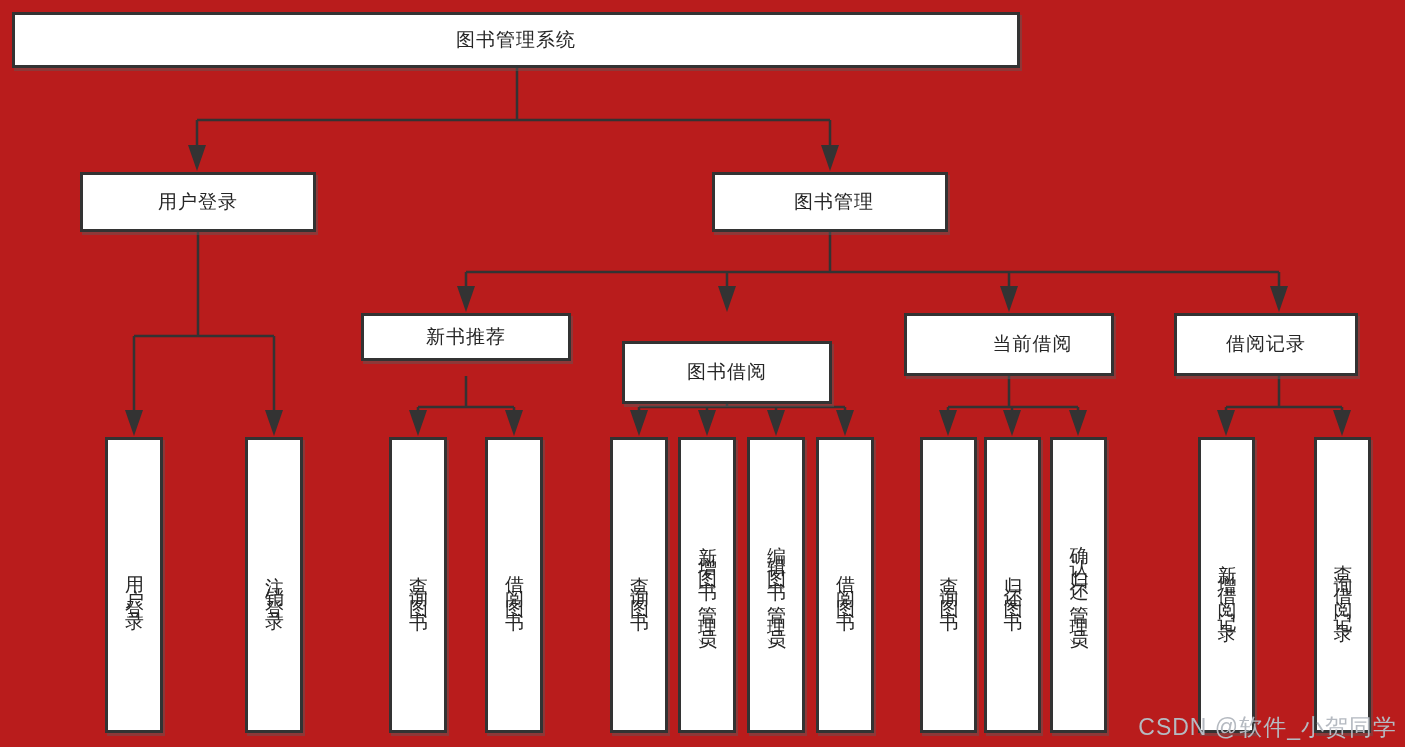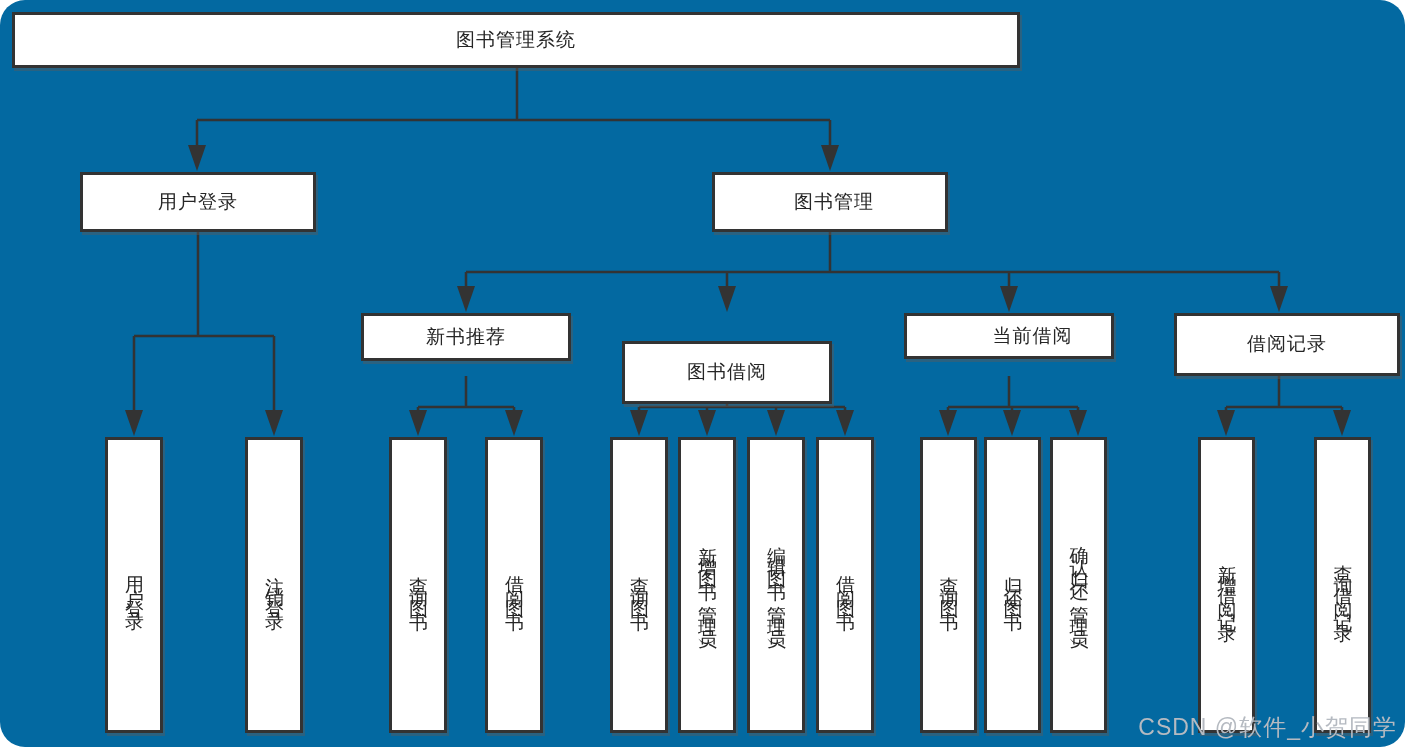--- a/index.html
+++ b/index.html
@@ -5,22 +5,21 @@
   html, body {
     margin: 0; padding: 0;
     width: 1405px; height: 747px;
     background: #ffffff;
     font-family: "Liberation Sans", "DejaVu Sans", sans-serif;
     overflow: hidden;
   }
   .stage {
     position: relative;
     width: 1405px; height: 747px;
-    background: #0369a1;
-    border-radius: 25px;
+    background: #b91c1c;
   }
   svg.connectors {
     position: absolute; left: 0; top: 0;
     width: 1405px; height: 747px;
   }
   .box {
     position: absolute;
     box-sizing: border-box;
     border: 3px solid #333333;
     background: #ffffff;
@@ -89,22 +88,22 @@
     </g>
   </svg>
 
   <div class="box" style="left:12px; top:12px; width:1008px; height:56px;">图书管理系统</div>
 
   <div class="box" style="left:80px; top:172px; width:236px; height:60px;">用户登录</div>
   <div class="box" style="left:712px; top:172px; width:236px; height:60px;padding-left:8px;">图书管理</div>
 
   <div class="box" style="left:361px; top:313px; width:210px; height:48px;">新书推荐</div>
   <div class="box" style="left:622px; top:313px; width:210px; height:63px;margin-top:28px;">图书借阅</div>
-  <div class="box" style="left:904px; top:313px; width:210px; height:46px;padding-left:47px;">当前借阅</div>
-  <div class="box" style="left:1174px; top:313px; width:226px; height:63px;">借阅记录</div>
+  <div class="box" style="left:904px; top:313px; width:210px; height:63px;padding-left:47px;">当前借阅</div>
+  <div class="box" style="left:1174px; top:313px; width:184px; height:63px;">借阅记录</div>
 
   <div class="box vbox" style="left:105px; top:437px; width:58px; height:296px;">用户登录</div>
   <div class="box vbox" style="left:245px; top:437px; width:58px; height:296px;">注销登录</div>
 
   <div class="box vbox" style="left:389px; top:437px; width:58px; height:296px;">查询图书</div>
   <div class="box vbox" style="left:485px; top:437px; width:58px; height:296px;">借阅图书</div>
 
   <div class="box vbox" style="left:610px; top:437px; width:58px; height:296px;">查询图书</div>
   <div class="box vbox" style="left:678px; top:437px; width:58px; height:296px;">新增图书（管理员）</div>
   <div class="box vbox" style="left:747px; top:437px; width:58px; height:296px;">编辑图书（管理员）</div>

